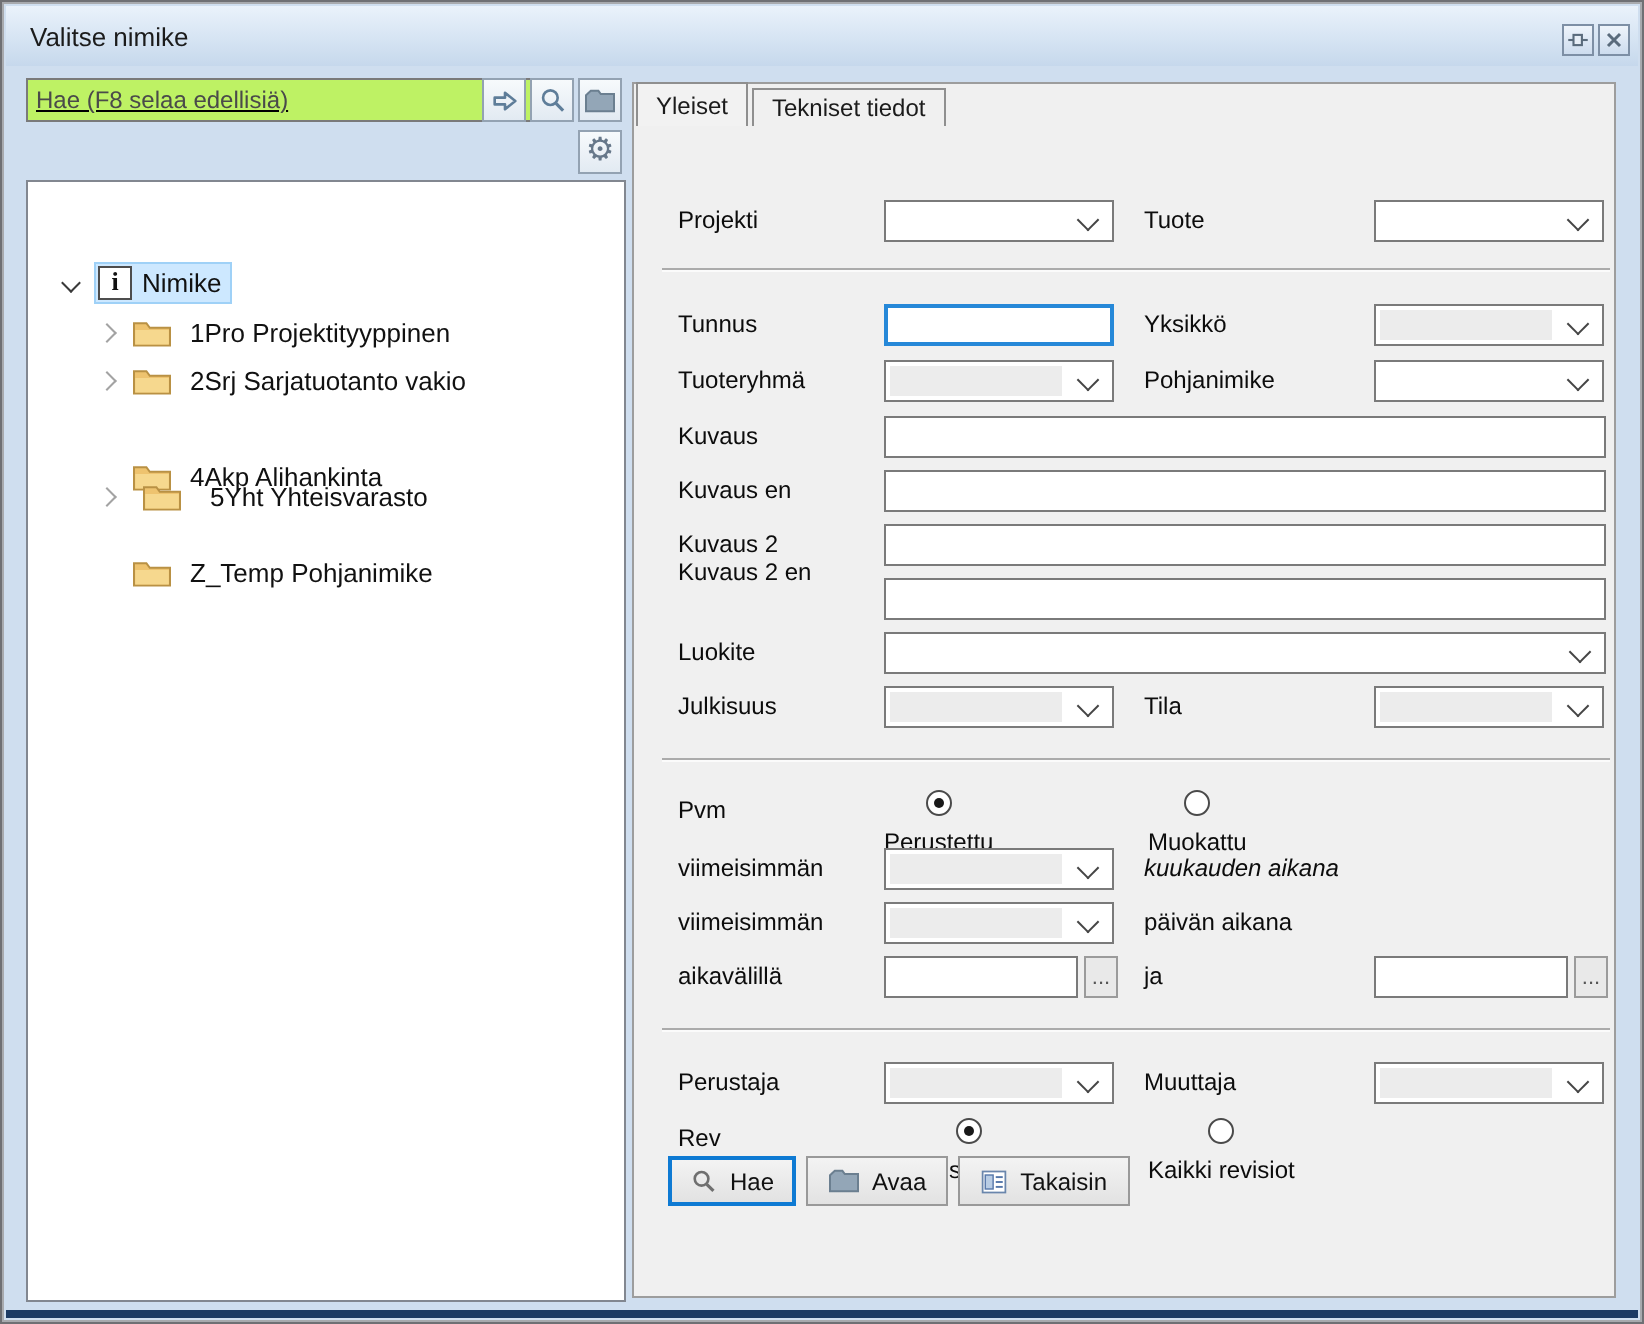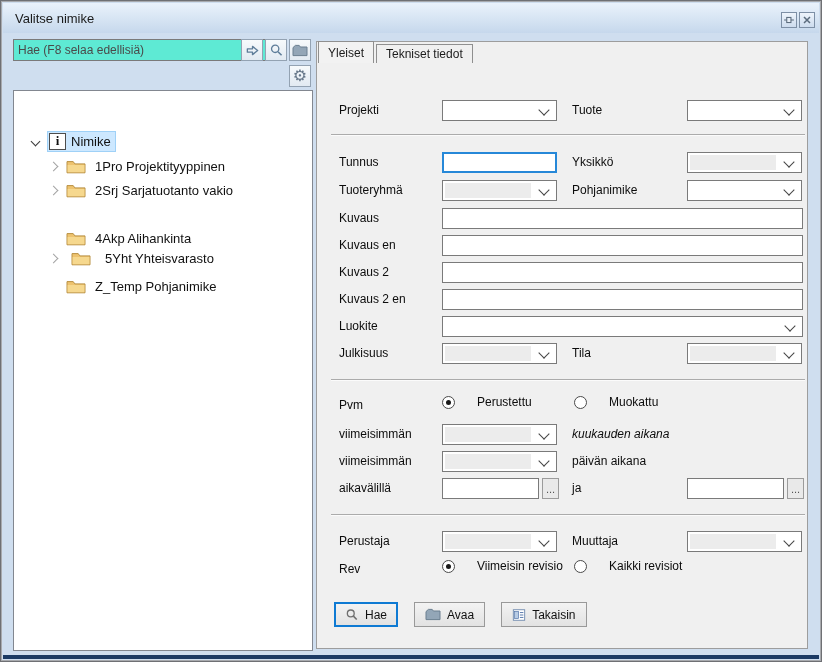--- a/index.html
+++ b/index.html
@@ -8,21 +8,21 @@
     border:1px solid #6f7074;box-shadow:inset 0 0 0 1px #a8aaae;overflow:hidden;}
   
   .titlebar{position:absolute;left:2px;top:2px;right:2px;height:30px;
     background:linear-gradient(180deg,#eaf2fb 0%,#d6e4f3 55%,#c6d8ec 100%);}
   .title{position:absolute;left:12px;top:8px;font-size:13px;color:#1b1b1b;}
   .tb-btn{position:absolute;top:9px;width:16px;height:16px;background:linear-gradient(#eef4fb,#cddcee);
     border:1px solid #7d8fa5;display:flex;align-items:center;justify-content:center;cursor:default;}
   .tb-btn svg{display:block;}
   
   .search-input{position:absolute;left:12px;top:38px;width:270px;height:22px;border:1px solid #7a7a7a;
-    font-family:"Liberation Sans",sans-serif;font-size:12px;padding:0 4px;background:#5eead4;}
+    font-family:"Liberation Sans",sans-serif;font-size:12px;padding:0 4px;background:#bef264;text-decoration:underline;}
   .search-input::placeholder{color:#4a4a4a;opacity:1;}
   .tool-btn{position:absolute;top:38px;width:22px;height:22px;background:linear-gradient(#f7fafc,#e2eaf2);
     border:1px solid #93a2b2;display:flex;align-items:center;justify-content:center;}
   .gear-btn{position:absolute;left:288px;top:64px;width:22px;height:22px;background:linear-gradient(#f7fafc,#e2eaf2);
     border:1px solid #93a2b2;display:flex;align-items:center;justify-content:center;
     font-size:16px;color:#67788a;line-height:1;}
   
   .tree-panel{position:absolute;left:12px;top:89px;width:300px;height:561px;background:#fff;border:1px solid #828790;}
   .tree-header{position:absolute;left:23px;top:10px;font-size:15px;font-weight:bold;color:#1f76d2;}
   .tree-root,.tree-item{position:absolute;left:0;height:24px;display:flex;align-items:center;font-size:13px;color:#111;}
@@ -45,24 +45,24 @@
   .flabel{position:absolute;font-size:12px;color:#0c0c0c;white-space:nowrap;}
   .tinput{position:absolute;height:21px;background:#fff;border:1px solid #7a7a7a;}
   .tinput.focused{border:2px solid #2688d8;}
   .combo{position:absolute;height:21px;background:#fff;border:1px solid #7a7a7a;}
   .combo::after{content:"";position:absolute;right:8px;top:5px;width:7px;height:7px;
     border-right:1.4px solid #454545;border-bottom:1.4px solid #454545;transform:rotate(45deg);}
   .combo.gray::before{content:"";position:absolute;left:2px;top:2px;bottom:2px;right:25px;background:#ececec;}
   .dots-btn{position:absolute;width:17px;height:21px;background:#e9e9e9;border:1px solid #9b9b9b;
     font-size:11px;color:#555;display:flex;align-items:flex-end;justify-content:center;padding-bottom:3px;line-height:1;}
   .sep{position:absolute;left:14px;width:474px;height:0;border-top:1px solid #ababab;border-bottom:1px solid #fbfbfb;}
-  .radio-row{position:absolute;display:flex;align-items:center;gap:22px;font-size:12px;color:#0c0c0c;}
+  .radio-row{position:absolute;display:flex;align-items:center;gap:6px;font-size:12px;color:#0c0c0c;flex-direction:column;}
   .radio{display:inline-block;width:13px;height:13px;border:1px solid #4a4a4a;border-radius:50%;background:#fff;position:relative;flex:0 0 auto;}
   .radio.checked::after{content:"";position:absolute;left:3px;top:3px;width:5px;height:5px;border-radius:50%;background:#191919;}
-  .btn-row{position:absolute;left:17px;top:560px;display:flex;gap:16px;}
+  .btn-row{position:absolute;left:17px;top:536px;display:flex;gap:5px;}
   .fbtn{height:25px;display:flex;align-items:center;gap:6px;background:linear-gradient(#f3f3f3,#e2e2e2);
     border:1px solid #999;padding:0 10px;font-size:12px;color:#111;}
   .fbtn.default{border:2px solid #0e7ad3;padding:0 9px;}
   .bottom-edge{position:absolute;left:2px;right:2px;bottom:2px;height:4px;background:#1b3a64;}
 </style>
 </head>
 <body>
 
 <div class="window">
 
@@ -130,21 +130,21 @@
       <span class="tree-label">2Srj Sarjatuotanto vakio</span>
     </div>
     <div class="tree-item" style="left:36px;top:135px;gap:9px;">
       <span class="chev right hidden"></span>
       <svg class="folder-svg" width="20" height="15" viewBox="0 0 20 15">
         <path d="M1 2.6 h6.2 l1.7 2.3 H19 V13.8 H1 z" fill="#eec36f" stroke="#b99144"></path>
         <path d="M1.6 6 H18.4 V13.2 H1.6 z" fill="#f6d88e"></path>
       </svg>
       <span class="tree-label">4Akp Alihankinta</span>
     </div>
-    <div class="tree-item" style="left:36px;top:155px;gap:14px;">
+    <div class="tree-item" style="left:36px;top:145px;gap:14px;">
       <span class="chev right"></span>
       <svg class="folder-svg" width="20" height="15" viewBox="0 0 20 15">
         <path d="M1 2.6 h6.2 l1.7 2.3 H19 V13.8 H1 z" fill="#eec36f" stroke="#b99144"></path>
         <path d="M1.6 6 H18.4 V13.2 H1.6 z" fill="#f6d88e"></path>
       </svg>
       <span class="tree-label">5Yht Yhteisvarasto</span>
     </div>
     <div class="tree-item" style="left:36px;top:183px;gap:9px;">
       <span class="chev right hidden"></span>
       <svg class="folder-svg" width="20" height="15" viewBox="0 0 20 15">
@@ -175,21 +175,21 @@
     <span class="combo gray" style="left:125px;top:138px;width:115px;"></span>
     <span class="flabel" style="left:255px;top:141px;">Pohjanimike</span>
     <span class="combo" style="left:370px;top:138px;width:115px;"></span>
 
     <span class="flabel" style="left:22px;top:169px;">Kuvaus</span>
     <span class="tinput" style="left:125px;top:166px;width:361px;"></span>
     <span class="flabel" style="left:22px;top:196px;">Kuvaus en</span>
     <span class="tinput" style="left:125px;top:193px;width:361px;"></span>
     <span class="flabel" style="left:22px;top:223px;">Kuvaus 2</span>
     <span class="tinput" style="left:125px;top:220px;width:361px;"></span>
-    <span class="flabel" style="left:22px;top:250px;">Kuvaus 2 en</span>
+    <span class="flabel" style="left:22px;top:237px;">Kuvaus 2 en</span>
     <span class="tinput" style="left:125px;top:247px;width:361px;"></span>
 
     <span class="flabel" style="left:22px;top:277px;">Luokite</span>
     <span class="combo" style="left:125px;top:274px;width:361px;"></span>
     <span class="flabel" style="left:22px;top:304px;">Julkisuus</span>
     <span class="combo gray" style="left:125px;top:301px;width:115px;"></span>
     <span class="flabel" style="left:255px;top:304px;">Tila</span>
     <span class="combo gray" style="left:370px;top:301px;width:115px;"></span>
 
     <span class="sep" style="top:337px;"></span>

